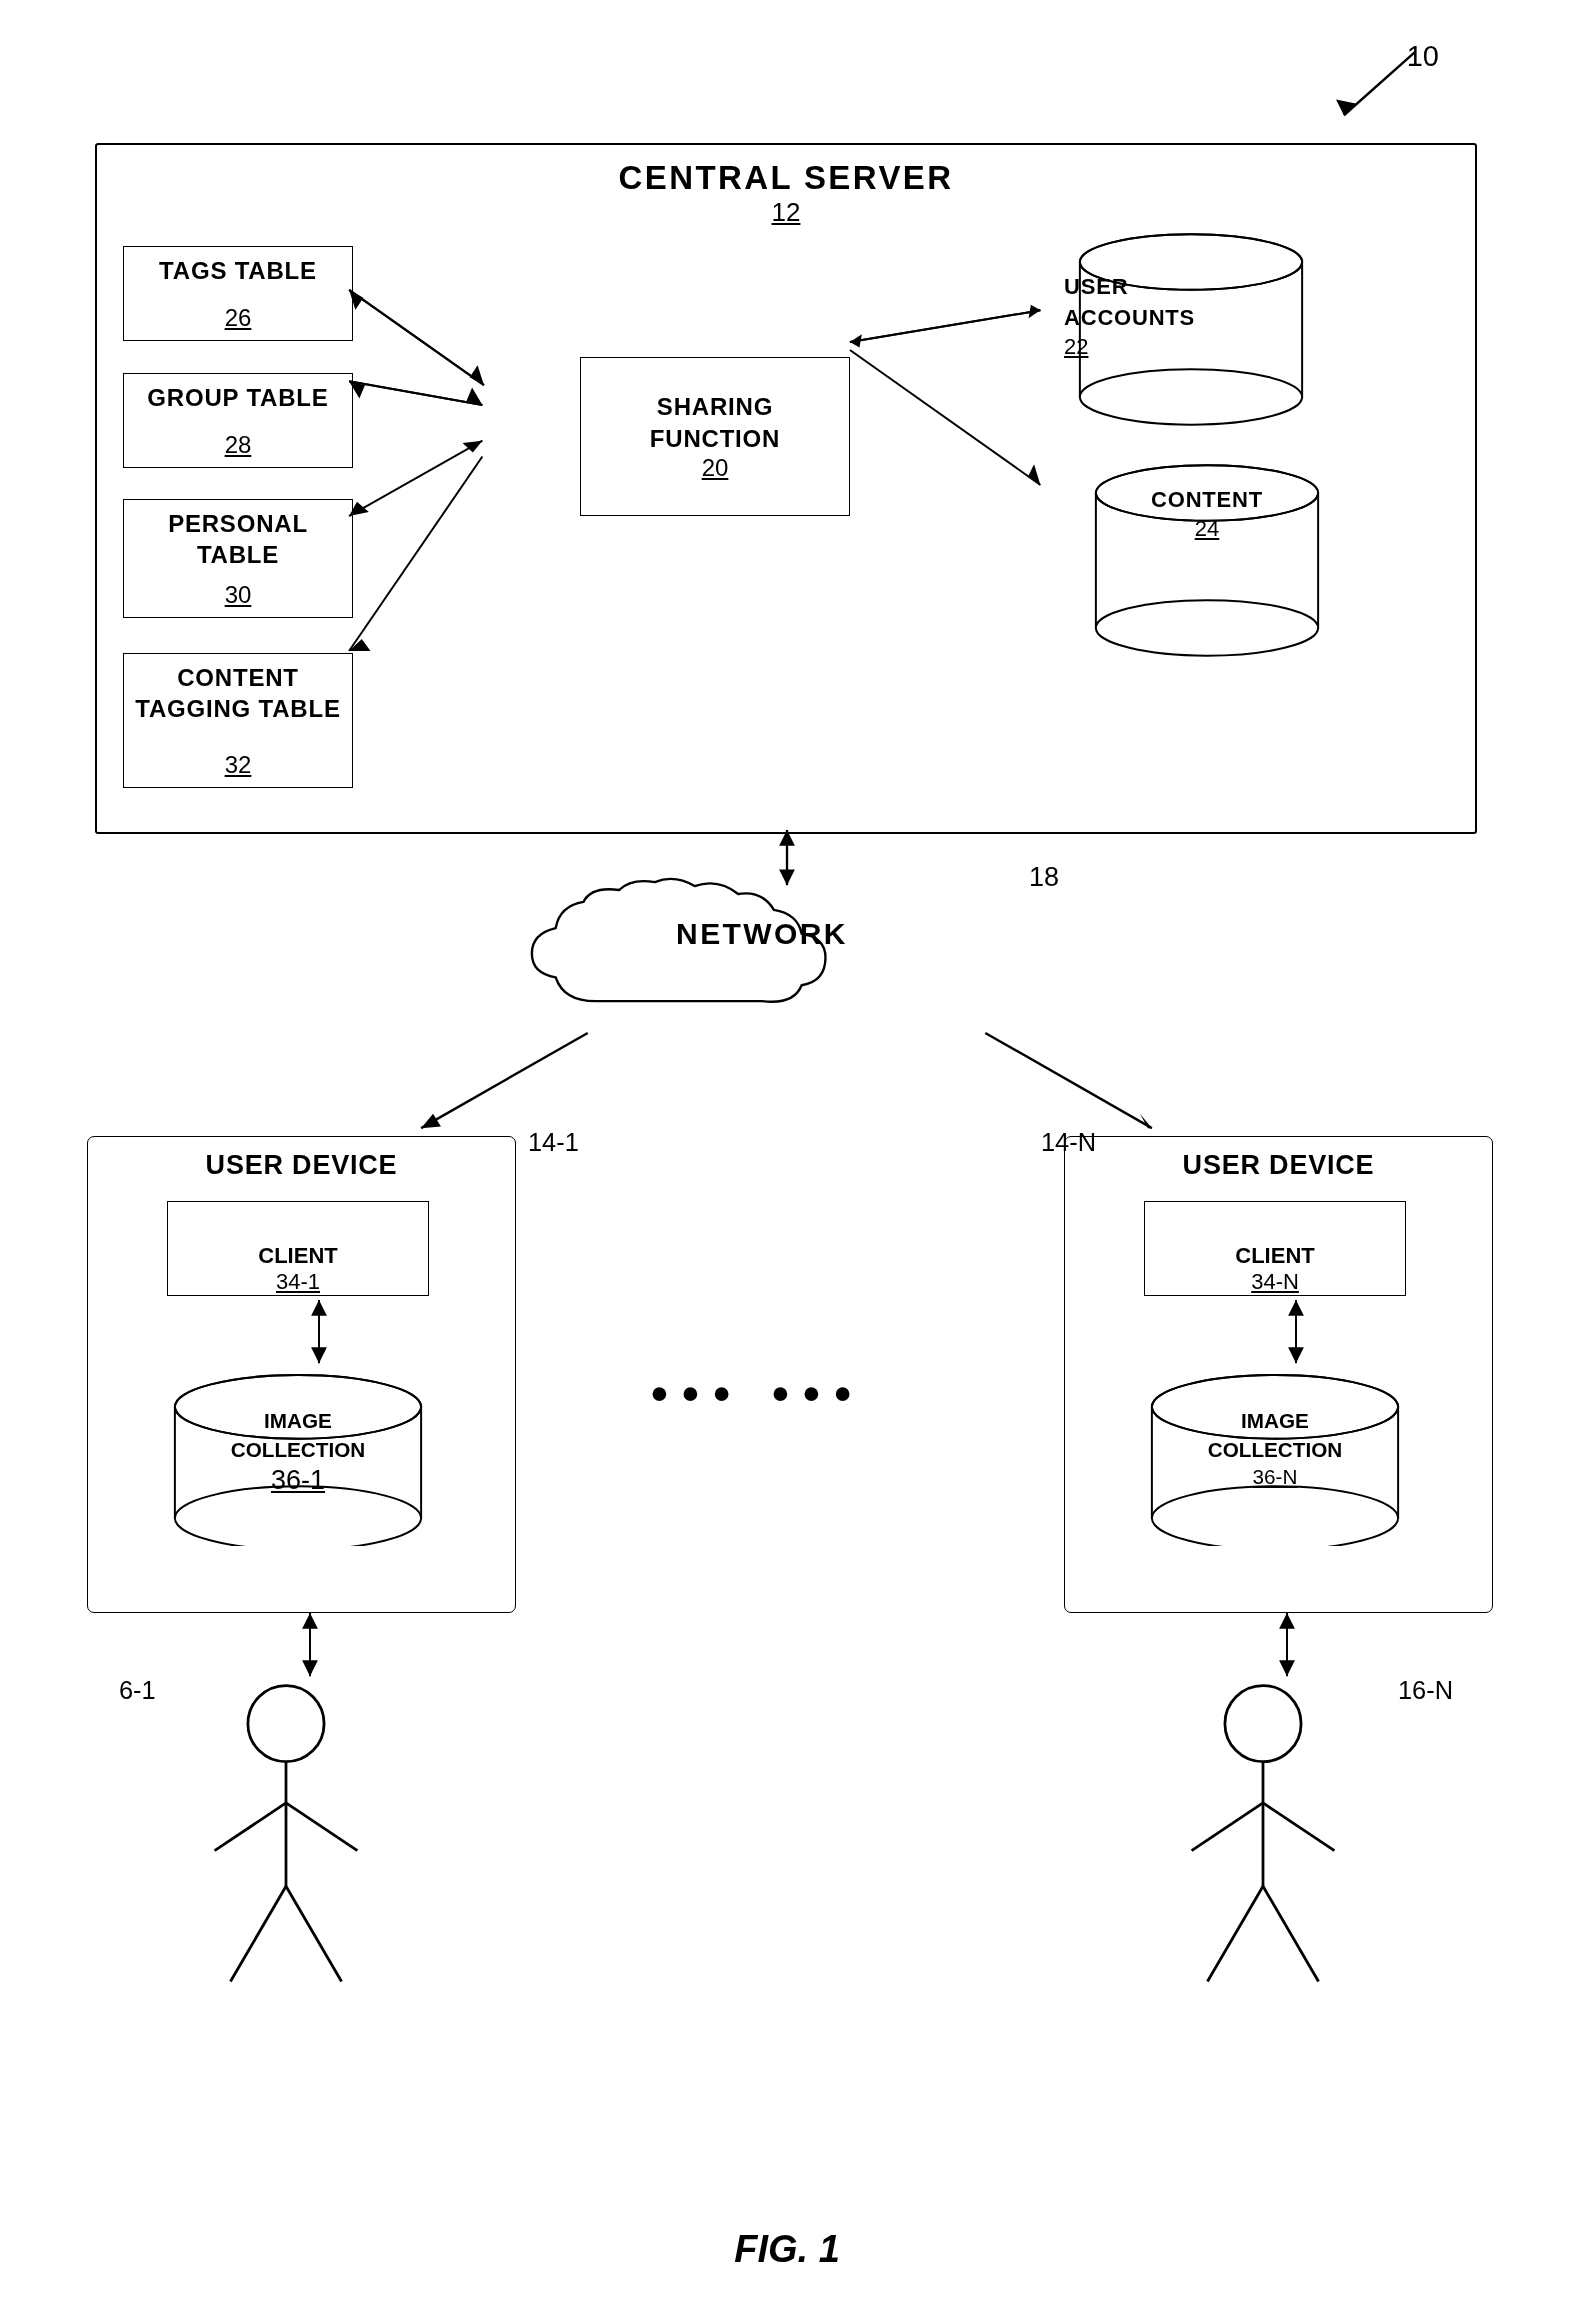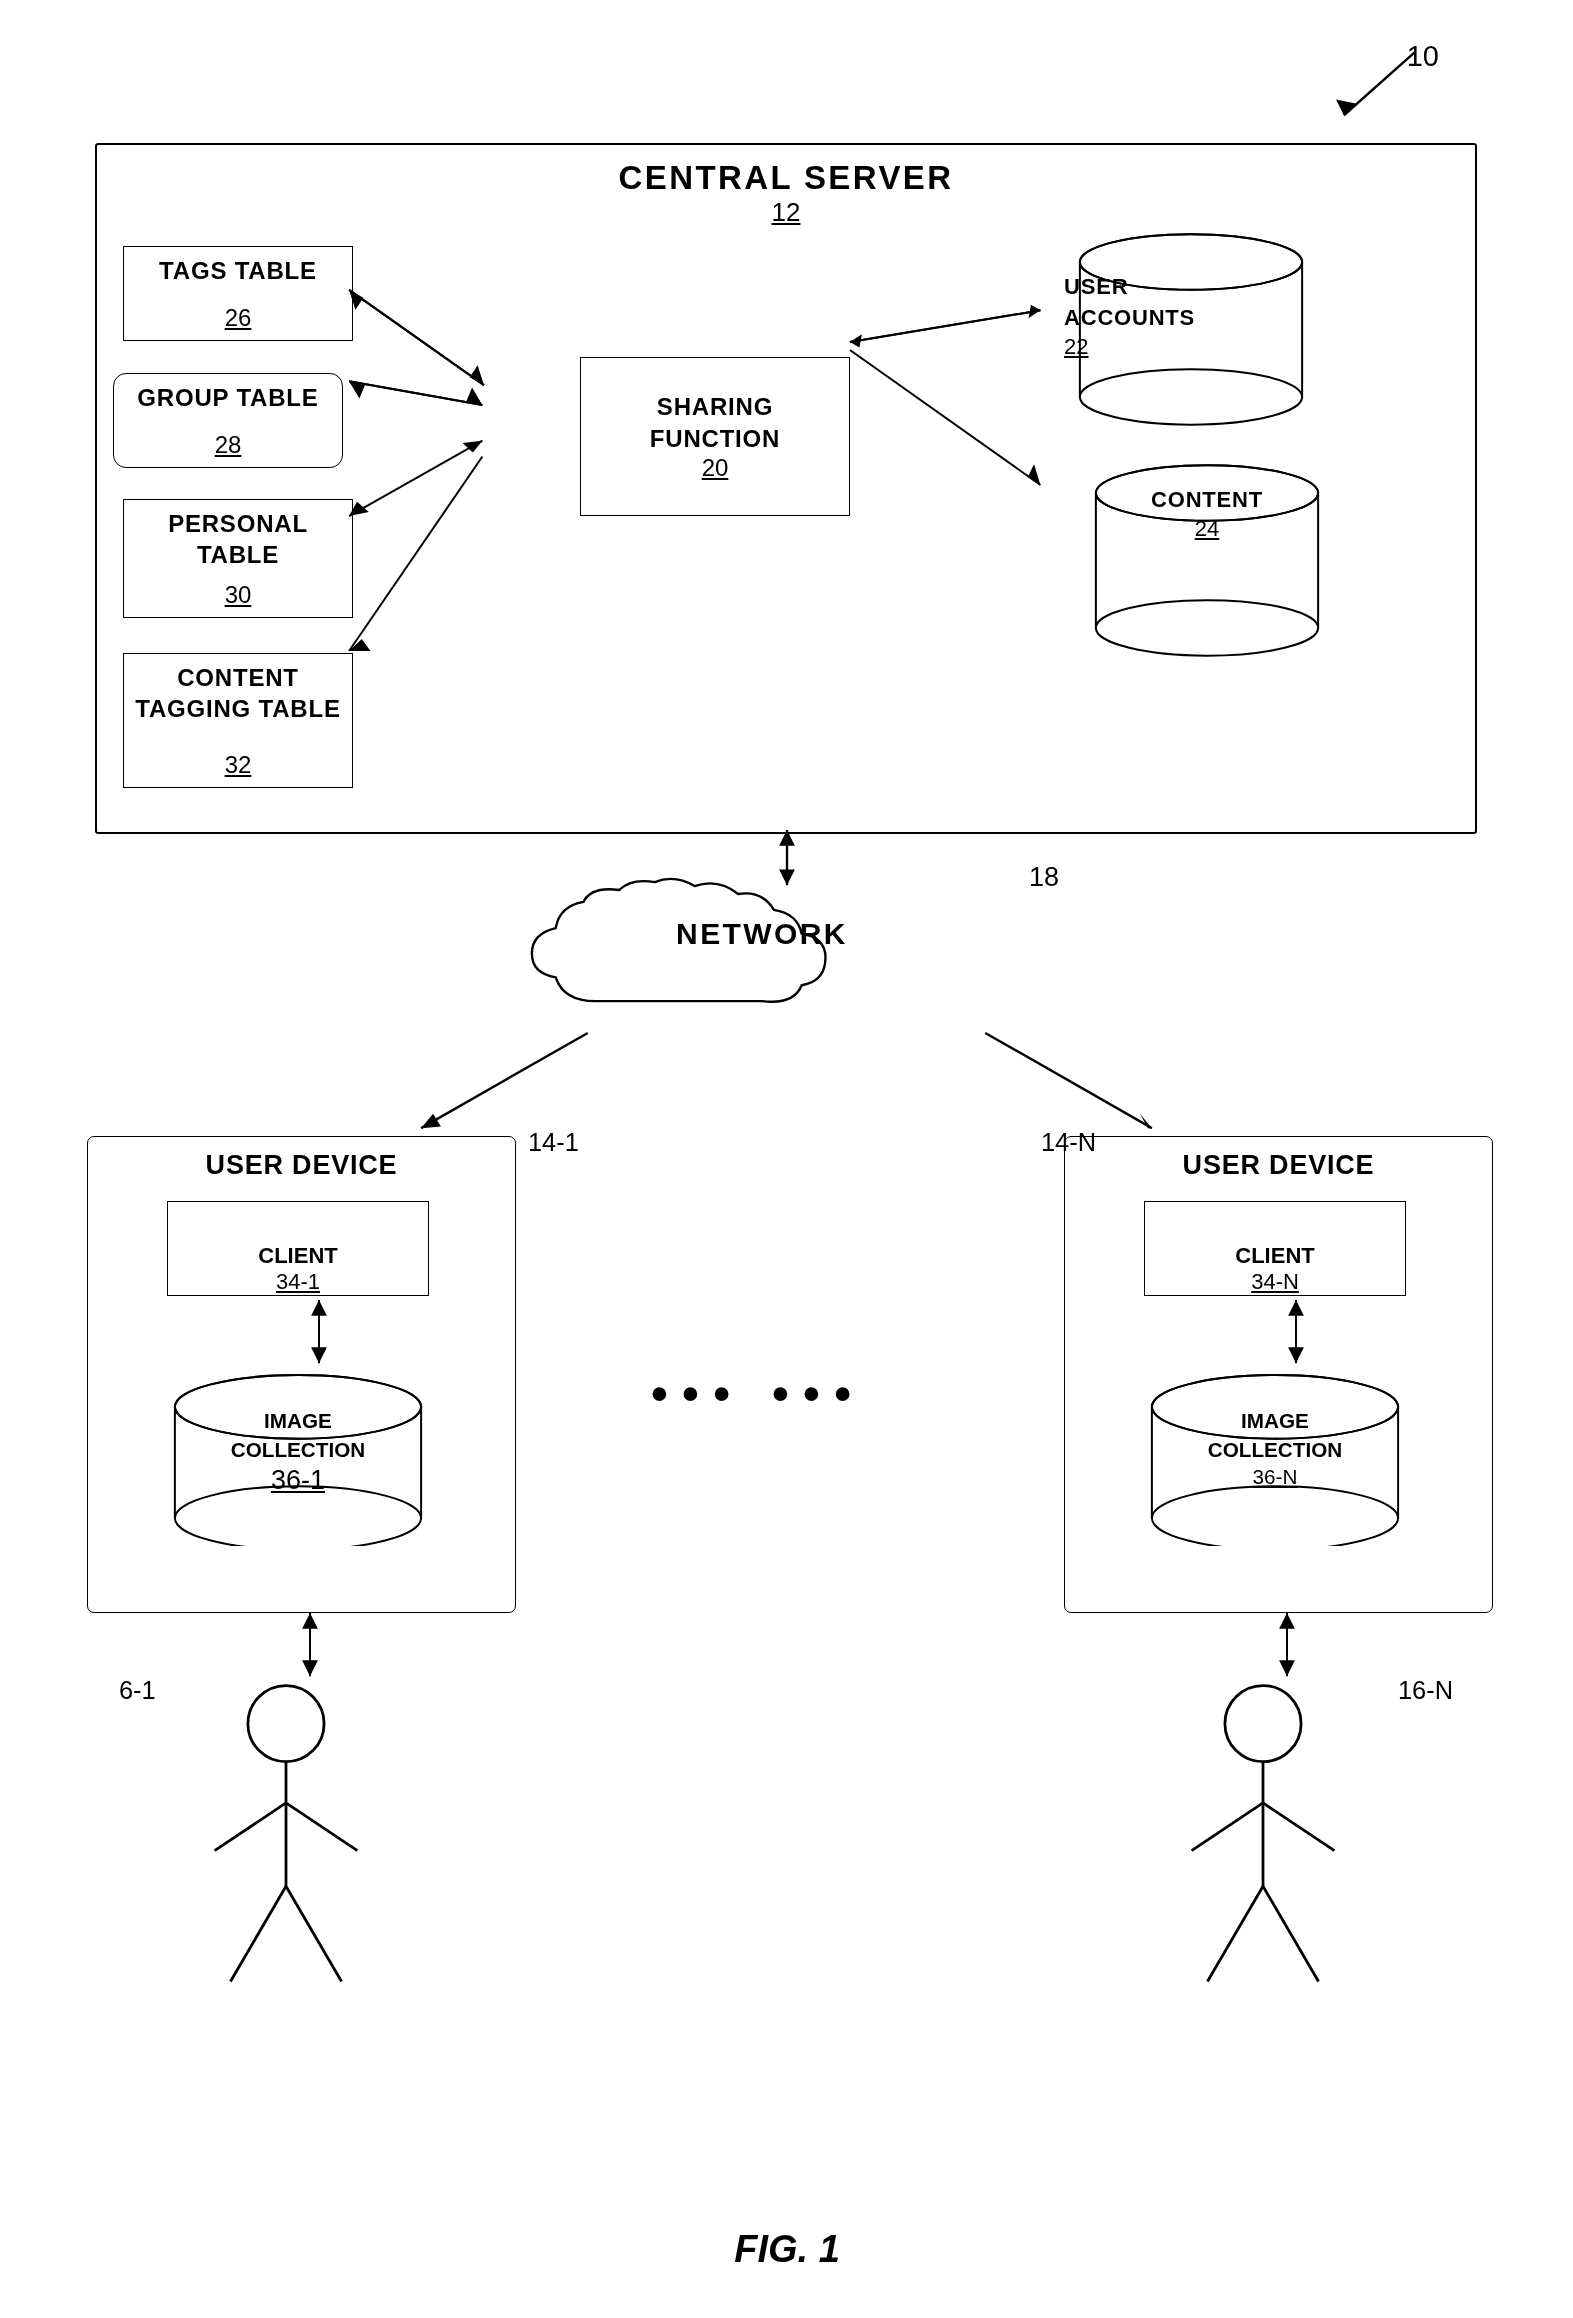--- a/index.html
+++ b/index.html
@@ -139,21 +139,21 @@
   <div style="position:absolute;top:159px;left:95px;width:1382px;text-align:center;">
     <span style="font-size:33px;font-weight:bold;letter-spacing:2.4px;">CENTRAL SERVER</span><br>
     <span style="font-size:26px;text-decoration:underline;">12</span>
   </div>
 
   <div class="table-box" style="top:246px;left:123px;width:230px;height:95px;">
     <span class="table-box-label">TAGS TABLE</span>
     <span class="table-box-num">26</span>
   </div>
 
-  <div class="table-box" style="top:373px;left:113px;width:230px;height:95px;border-radius:13px;">
+  <div class="table-box" style="top:373px;left:123px;width:230px;height:95px;">
     <span class="table-box-label">GROUP TABLE</span>
     <span class="table-box-num">28</span>
   </div>
 
   <div class="table-box" style="top:499px;left:123px;width:230px;height:119px;">
     <span class="table-box-label">PERSONAL<br>TABLE</span>
     <span class="table-box-num">30</span>
   </div>
 
   <div class="table-box" style="top:653px;left:123px;width:230px;height:135px;">

